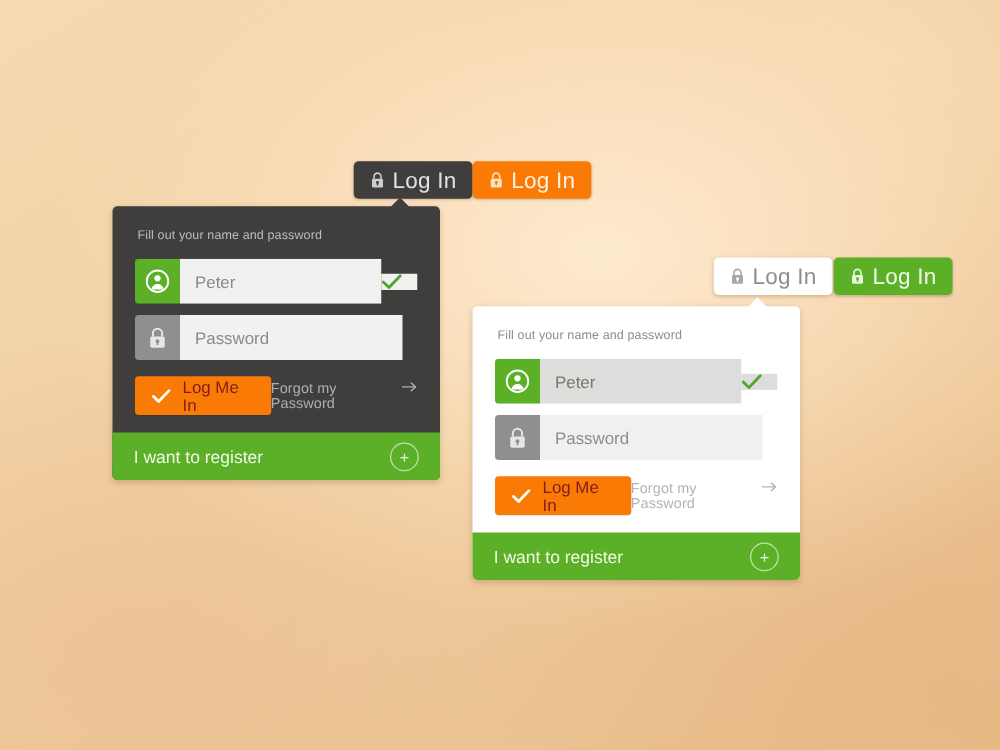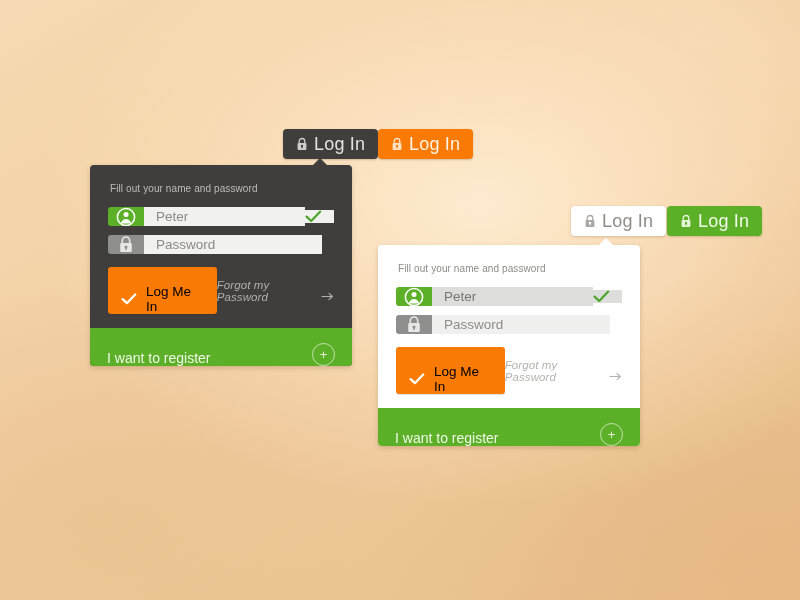--- a/index.html
+++ b/index.html
@@ -68,21 +68,21 @@
   .card-title {
     font-size: 10px;
     margin: 0 0 13px 2px;
     font-weight: 400;
     letter-spacing: .1px;
   }
 
   .field {
     display: flex;
     align-items: center;
-    height: 19px;
+    height: 36px;
     margin-bottom: 9px;
     border-radius: 3px;
     overflow: hidden;
   }
   .field-ico {
     width: 36px; height: 36px;
     flex: 0 0 36px;
     display: flex; align-items: center; justify-content: center;
   }
   .ico-user { background: #5cb028; }
@@ -97,41 +97,40 @@
   .field-check { padding-right: 12px; display: flex; align-items: center; }
 
   .actions {
     display: flex;
     align-items: center;
     margin-top: 13px;
   }
   .submit-btn {
     display: flex; align-items: center; gap: 9px;
     background: #f97b06;
-    color: #000000;
+    color: #7f1d1d;
     height: 31px;
-    padding: 16px 16px 0 13px;
+    padding: 0 16px 0 13px;
     border-radius: 3px;
     font-size: 13.5px;
     cursor: pointer;
     user-select: none;
     box-shadow: 0 1px 0 rgba(0,0,0,.10);
   }
   .forgot {
     margin-left: auto;
     font-size: 11.5px;
-    display: flex; align-items: flex-end; gap: 5px;
+    display: flex; align-items: flex-start; gap: 5px;
     cursor: pointer;
     letter-spacing: .1px;
-    font-style: italic;
   }
 
   .register {
     display: flex;
-    align-items: flex-end;
+    align-items: center;
     height: 38px;
     padding: 0 17px;
     background: #5cb028;
     color: #f0f8e6;
     font-size: 14px;
     cursor: pointer;
     user-select: none;
     border-bottom-left-radius: 4px;
     border-bottom-right-radius: 4px;
   }

